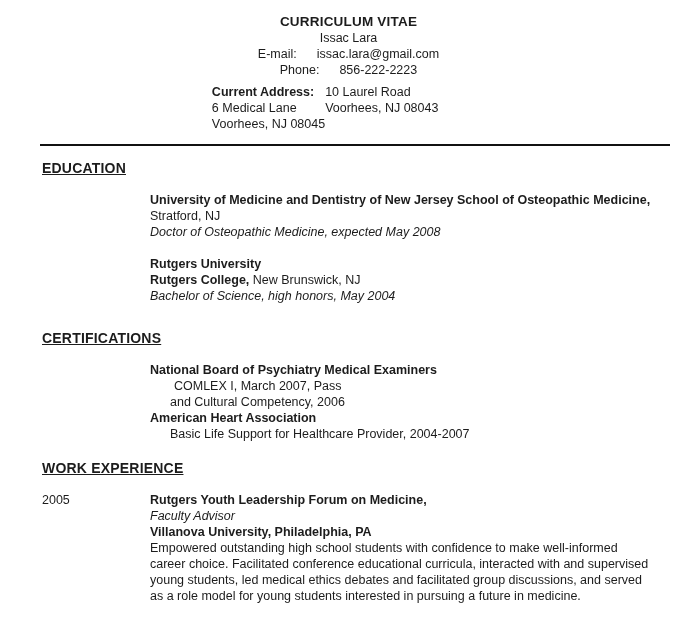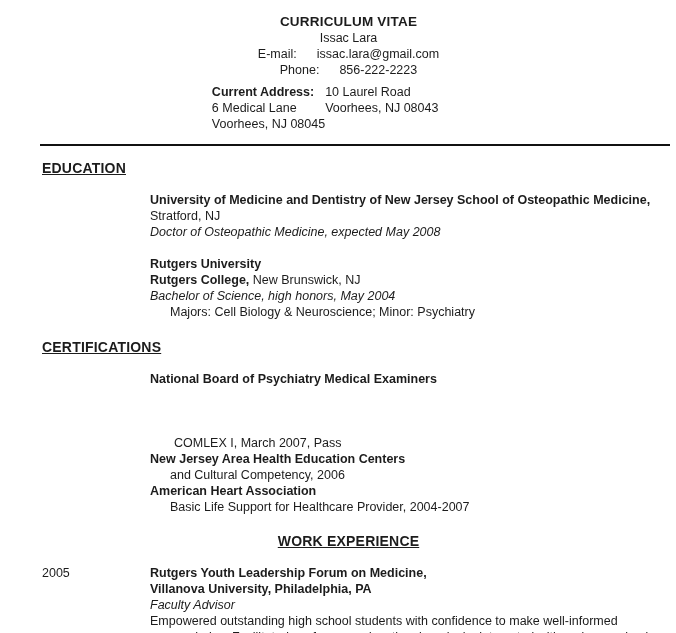--- a/index.html
+++ b/index.html
@@ -21,26 +21,26 @@
   .val-gap { margin-left: 20px; }
   .addresses { display: flex; justify-content: center; margin-top: 6px; }
   .addr { line-height: 16px; }
   .addr-right { width: 160px; }
   .rule { border: none; border-top: 2px solid #111; margin: 12px 0 0 -2px; width: 630px; }
   .section-heading {
     font-size: 14px; font-weight: bold; text-decoration: underline;
     line-height: 16px; letter-spacing: 0.2px;
   }
   .heading-edu { margin-top: 14px; }
-  .heading-cert { margin-top: 19px; }
-  .heading-work { margin-top: 18px; text-align: center; }
+  .heading-cert { margin-top: 26px; }
+  .heading-work { margin-top: 18px; }
   .section-content { margin-top: 16px; margin-left: 108px; }
   .gap-above { margin-top: 16px; }
   .indent-20 { padding-left: 20px; }
-  .indent-24 { padding-left: 24px; margin-top: 48px; }
+  .indent-24 { padding-left: 24px; }
   .work-row { display: flex; margin-top: 16px; }
   .work-year { width: 108px; line-height: 16px; flex: 0 0 108px; }
   .work-body { flex: 1; }
 </style>
 </head>
 <body>
 
 <div class="page">
 
   <header class="center">
@@ -65,42 +65,40 @@
   <hr class="rule">
 
   <section>
     <h2 class="section-heading heading-edu">EDUCATION</h2>
     <div class="section-content">
       <div class="line"><span class="bold">University of Medicine and Dentistry of New Jersey School of Osteopathic Medicine,</span><span> Stratford, NJ</span></div>
       <div class="line italic">Doctor of Osteopathic Medicine, expected May 2008</div>
       <div class="line bold gap-above">Rutgers University</div>
       <div class="line"><span class="bold">Rutgers College,</span><span> New Brunswick, NJ</span></div>
       <div class="line italic">Bachelor of Science, high honors, May 2004</div>
-      <div class="line indent-20">Majors: Cell Biology &amp; Neuroscience; Minor: Psychiatry</div>
     </div>
   </section>
 
   <section>
     <h2 class="section-heading heading-cert">CERTIFICATIONS</h2>
     <div class="section-content">
       <div class="line bold">National Board of Psychiatry Medical Examiners</div>
       <div class="line indent-24">COMLEX I, March 2007, Pass</div>
-      <div class="line bold">New Jersey Area Health Education Centers</div>
       <div class="line indent-20">and Cultural Competency, 2006</div>
       <div class="line bold">American Heart Association</div>
       <div class="line indent-20">Basic Life Support for Healthcare Provider, 2004-2007</div>
     </div>
   </section>
 
   <section>
     <h2 class="section-heading heading-work">WORK EXPERIENCE</h2>
     <div class="work-row">
       <div class="work-year">2005</div>
       <div class="work-body">
         <div class="line bold">Rutgers Youth Leadership Forum on Medicine,</div>
+        <div class="line italic">Faculty Advisor</div>
         <div class="line bold">Villanova University, Philadelphia, PA</div>
-        <div class="line italic">Faculty Advisor</div>
         <div class="line">Empowered outstanding high school students with confidence to make well-informed career choice. Facilitated conference educational curricula, interacted with and supervised young students, led medical ethics debates and facilitated group discussions, and served as a role model for young students interested in pursuing a future in medicine.</div>
       </div>
     </div>
   </section>
 
 </div>
 
 </body></html>

